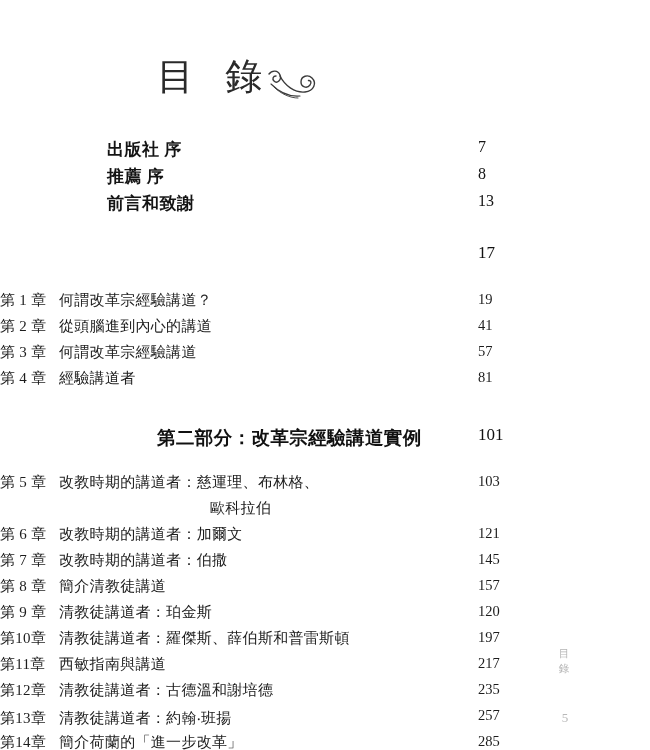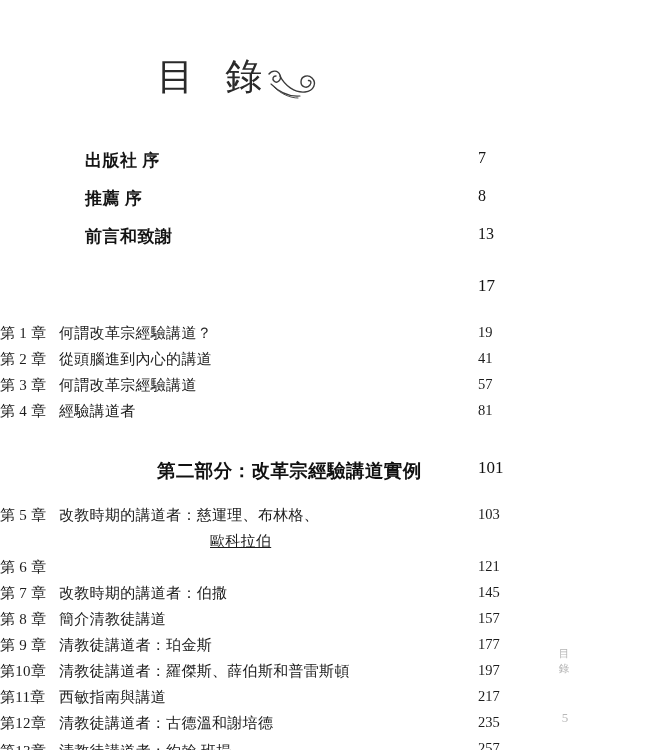--- a/index.html
+++ b/index.html
@@ -57,23 +57,22 @@
 
   .row {
     position: relative;
     display: flex;
     align-items: baseline;
     box-sizing: border-box;
   }
 
   
   .row-front {
-    padding-left: 85px;
+    padding-left: 107px;
     height: 27px;
-    margin-top: 11px;
   }
   .row-front .label {
     font-size: 17px;
     font-weight: bold;
     letter-spacing: 0.5px;
     color: #141414;
     white-space: nowrap;
   }
 
   
@@ -106,21 +105,20 @@
     color: #1c1c1c;
     white-space: nowrap;
     letter-spacing: 0.3px;
     margin-left: 17px;
   }
 
   
   .row-cont {
     padding-left: 210px;
     height: 26px;
-    text-decoration: underline;
   }
   .row-cont .chap-title {
     font-size: 15px;
     color: #1c1c1c;
     white-space: nowrap;
     letter-spacing: 0.3px;
   }
 
   
   .pageno {
@@ -245,36 +243,37 @@
       <span class="chap-no">第 5 章</span>
       <span class="chap-title">改教時期的講道者：慈運理、布林格、</span>
       <span class="pageno">103</span>
     </div>
     <div class="row row-cont">
       <span class="chap-title">歐科拉伯</span>
     </div>
 
     <div class="row row-chapter">
       <span class="chap-no">第 6 章</span>
+      <span class="chap-title">改教時期的講道者：加爾文</span>
       <span class="pageno">121</span>
     </div>
     <div class="row row-chapter">
       <span class="chap-no">第 7 章</span>
       <span class="chap-title">改教時期的講道者：伯撒</span>
       <span class="pageno">145</span>
     </div>
     <div class="row row-chapter">
       <span class="chap-no">第 8 章</span>
       <span class="chap-title">簡介清教徒講道</span>
       <span class="pageno">157</span>
     </div>
     <div class="row row-chapter">
       <span class="chap-no">第 9 章</span>
       <span class="chap-title">清教徒講道者：珀金斯</span>
-      <span class="pageno">177</span>
+      <span class="pageno">120</span>
     </div>
     <div class="row row-chapter">
       <span class="chap-no">第10章</span>
       <span class="chap-title">清教徒講道者：羅傑斯、薛伯斯和普雷斯頓</span>
       <span class="pageno">197</span>
     </div>
     <div class="row row-chapter">
       <span class="chap-no">第11章</span>
       <span class="chap-title">西敏指南與講道</span>
       <span class="pageno">217</span>

